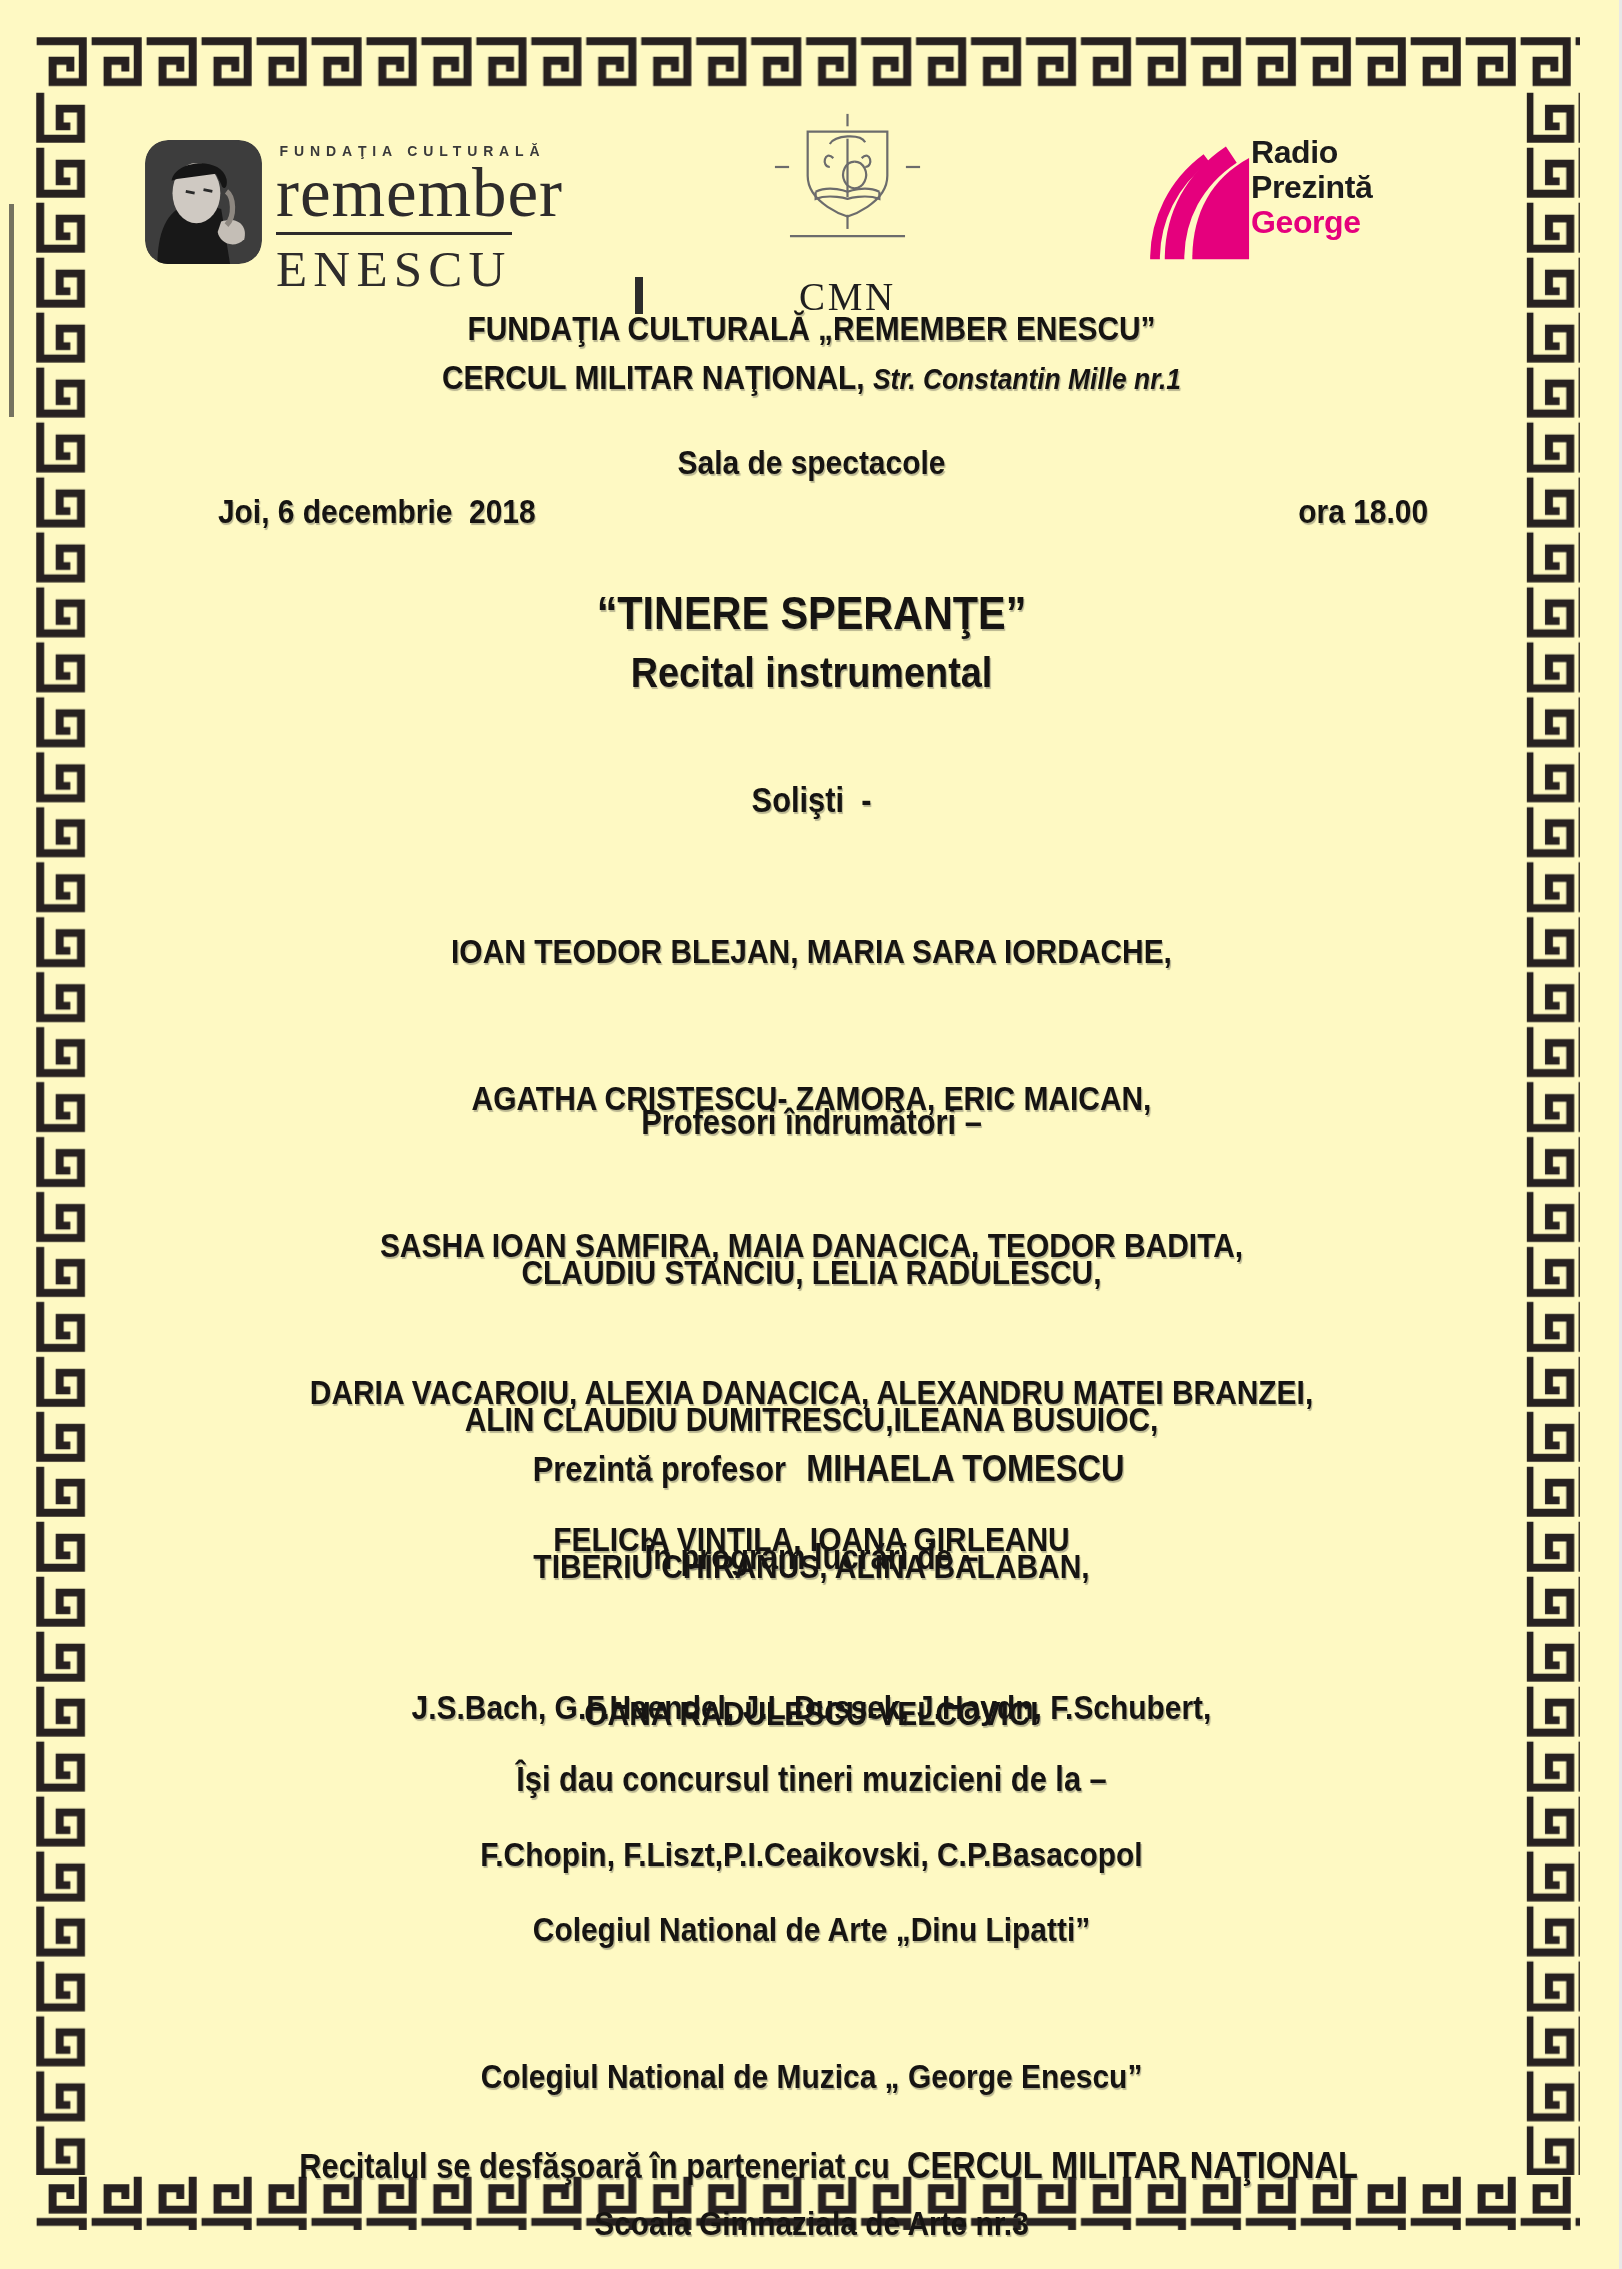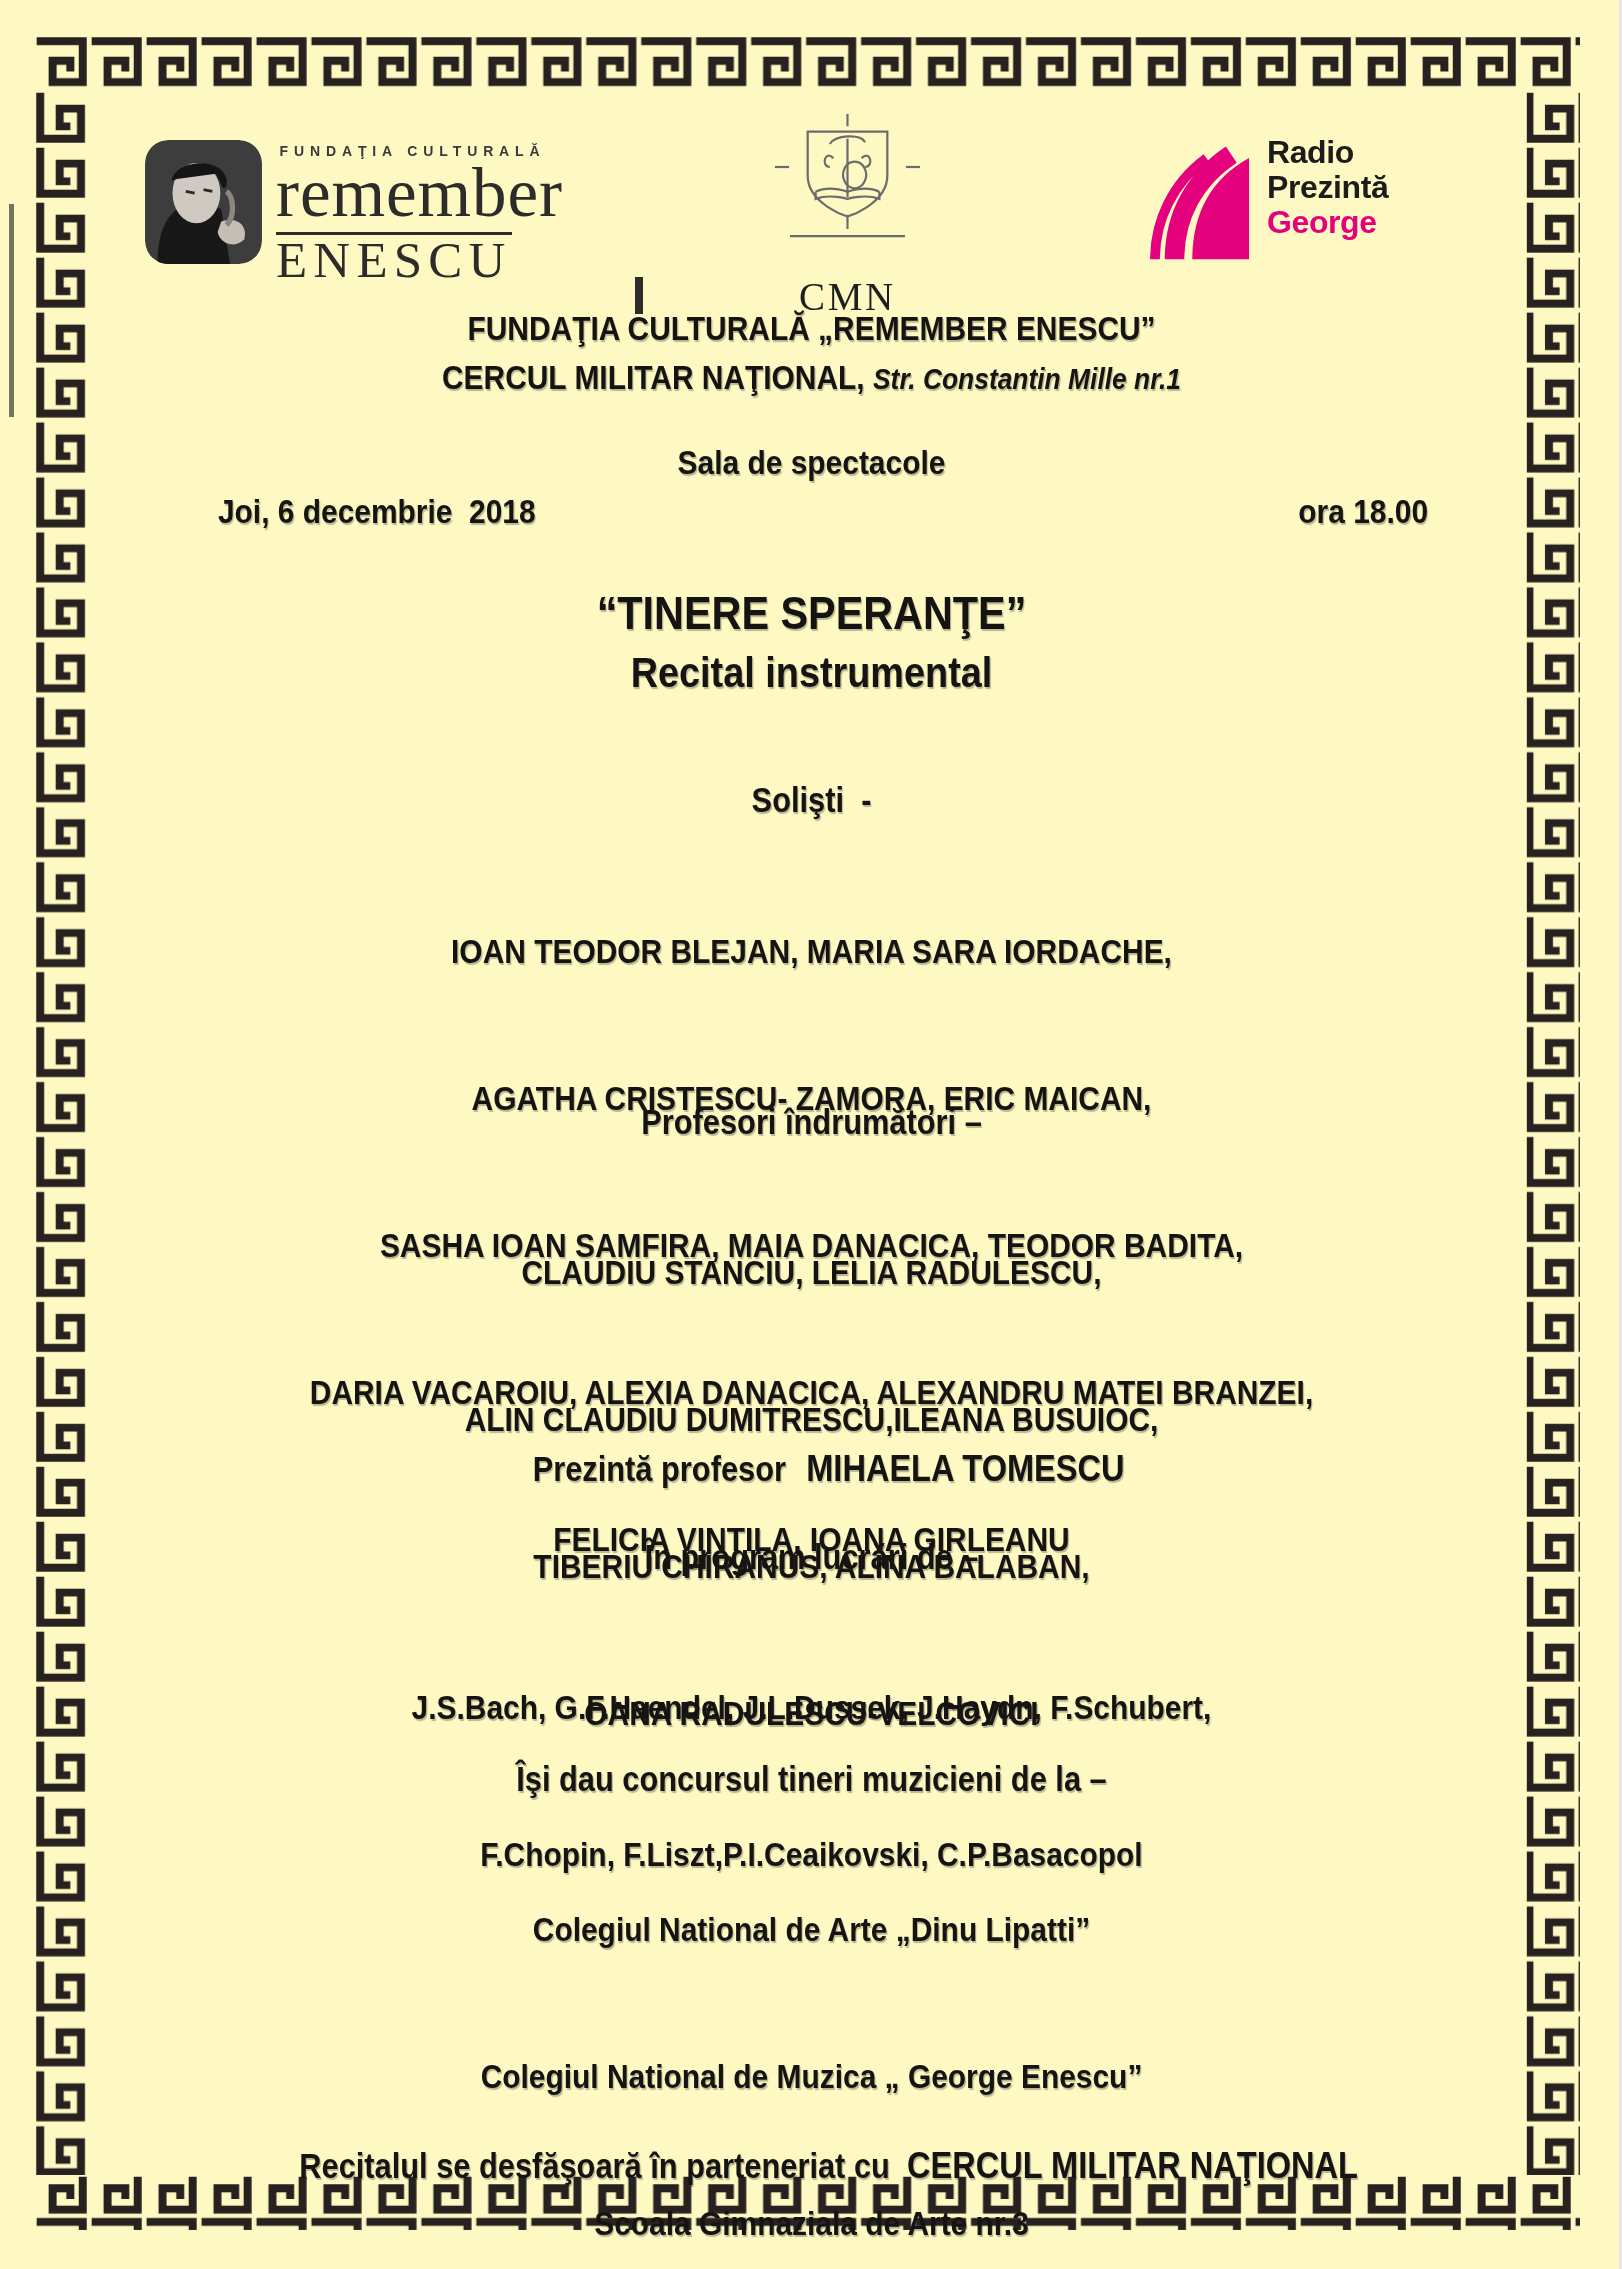--- a/index.html
+++ b/index.html
@@ -14,27 +14,27 @@
   .frame{position:absolute;left:34px;top:35px;}
   .artifact{position:absolute;background:#2b2b2b;opacity:.65;}
 
   
   .enescu-logo{position:absolute;left:145px;top:140px;display:flex;align-items:flex-start;}
   .enescu-portrait{border-radius:23px;overflow:hidden;display:block;}
   .enescu-text{margin-left:14px;line-height:1;}
   .enescu-pretitle{font-size:14px;letter-spacing:.42em;font-weight:600;color:#3a3a3a;margin:3.5px 0 0 3.5px;position:relative;}
   .logo-accent-bar{position:absolute;right:48px;top:-5.3px;width:8px;height:35px;background:#2c2c2c;}
   .enescu-word1{font-family:"Liberation Serif","DejaVu Serif",serif;font-size:69px;color:#2e2c2b;margin-top:1.8px;letter-spacing:0.9px;}
-  .enescu-word2{font-family:"Liberation Serif","DejaVu Serif",serif;font-size:51px;color:#2e2c2b;letter-spacing:6.2px;border-top:3.5px solid #2e2c2b;width:fit-content;padding-top:0;margin-top:3.5px;}
+  .enescu-word2{font-family:"Liberation Serif","DejaVu Serif",serif;font-size:51px;color:#2e2c2b;letter-spacing:6.2px;border-top:3.5px solid #2e2c2b;width:fit-content;padding-top:9px;margin-top:3.5px;}
 
   .cmn-logo{position:absolute;left:752px;top:112px;width:191px;text-align:center;}
   .cmn-label{font-family:"Liberation Serif","DejaVu Serif",serif;font-size:39px;color:#1f1f1f;letter-spacing:2.7px;margin-top:26px;}
 
   .radio-logo{position:absolute;left:1146px;top:135px;display:flex;align-items:flex-start;}
-  .radio-text{margin-left:16px;font-weight:bold;font-size:32px;line-height:35px;letter-spacing:-0.4px;}
+  .radio-text{font-weight:bold;font-size:32px;line-height:35px;letter-spacing:-0.4px;}
   .radio-w1,.radio-w2{color:#1c1c1c;}
   .radio-w3{color:#e5007d;}
 
   
   .section{
     position:absolute;left:102px;width:1419px;
     text-align:center;font-weight:bold;
     transform:scaleX(.88);transform-origin:50% 50%;
     white-space:pre-wrap;
     text-shadow:1.3px 1.8px 0.9px rgba(45,45,45,.32);

